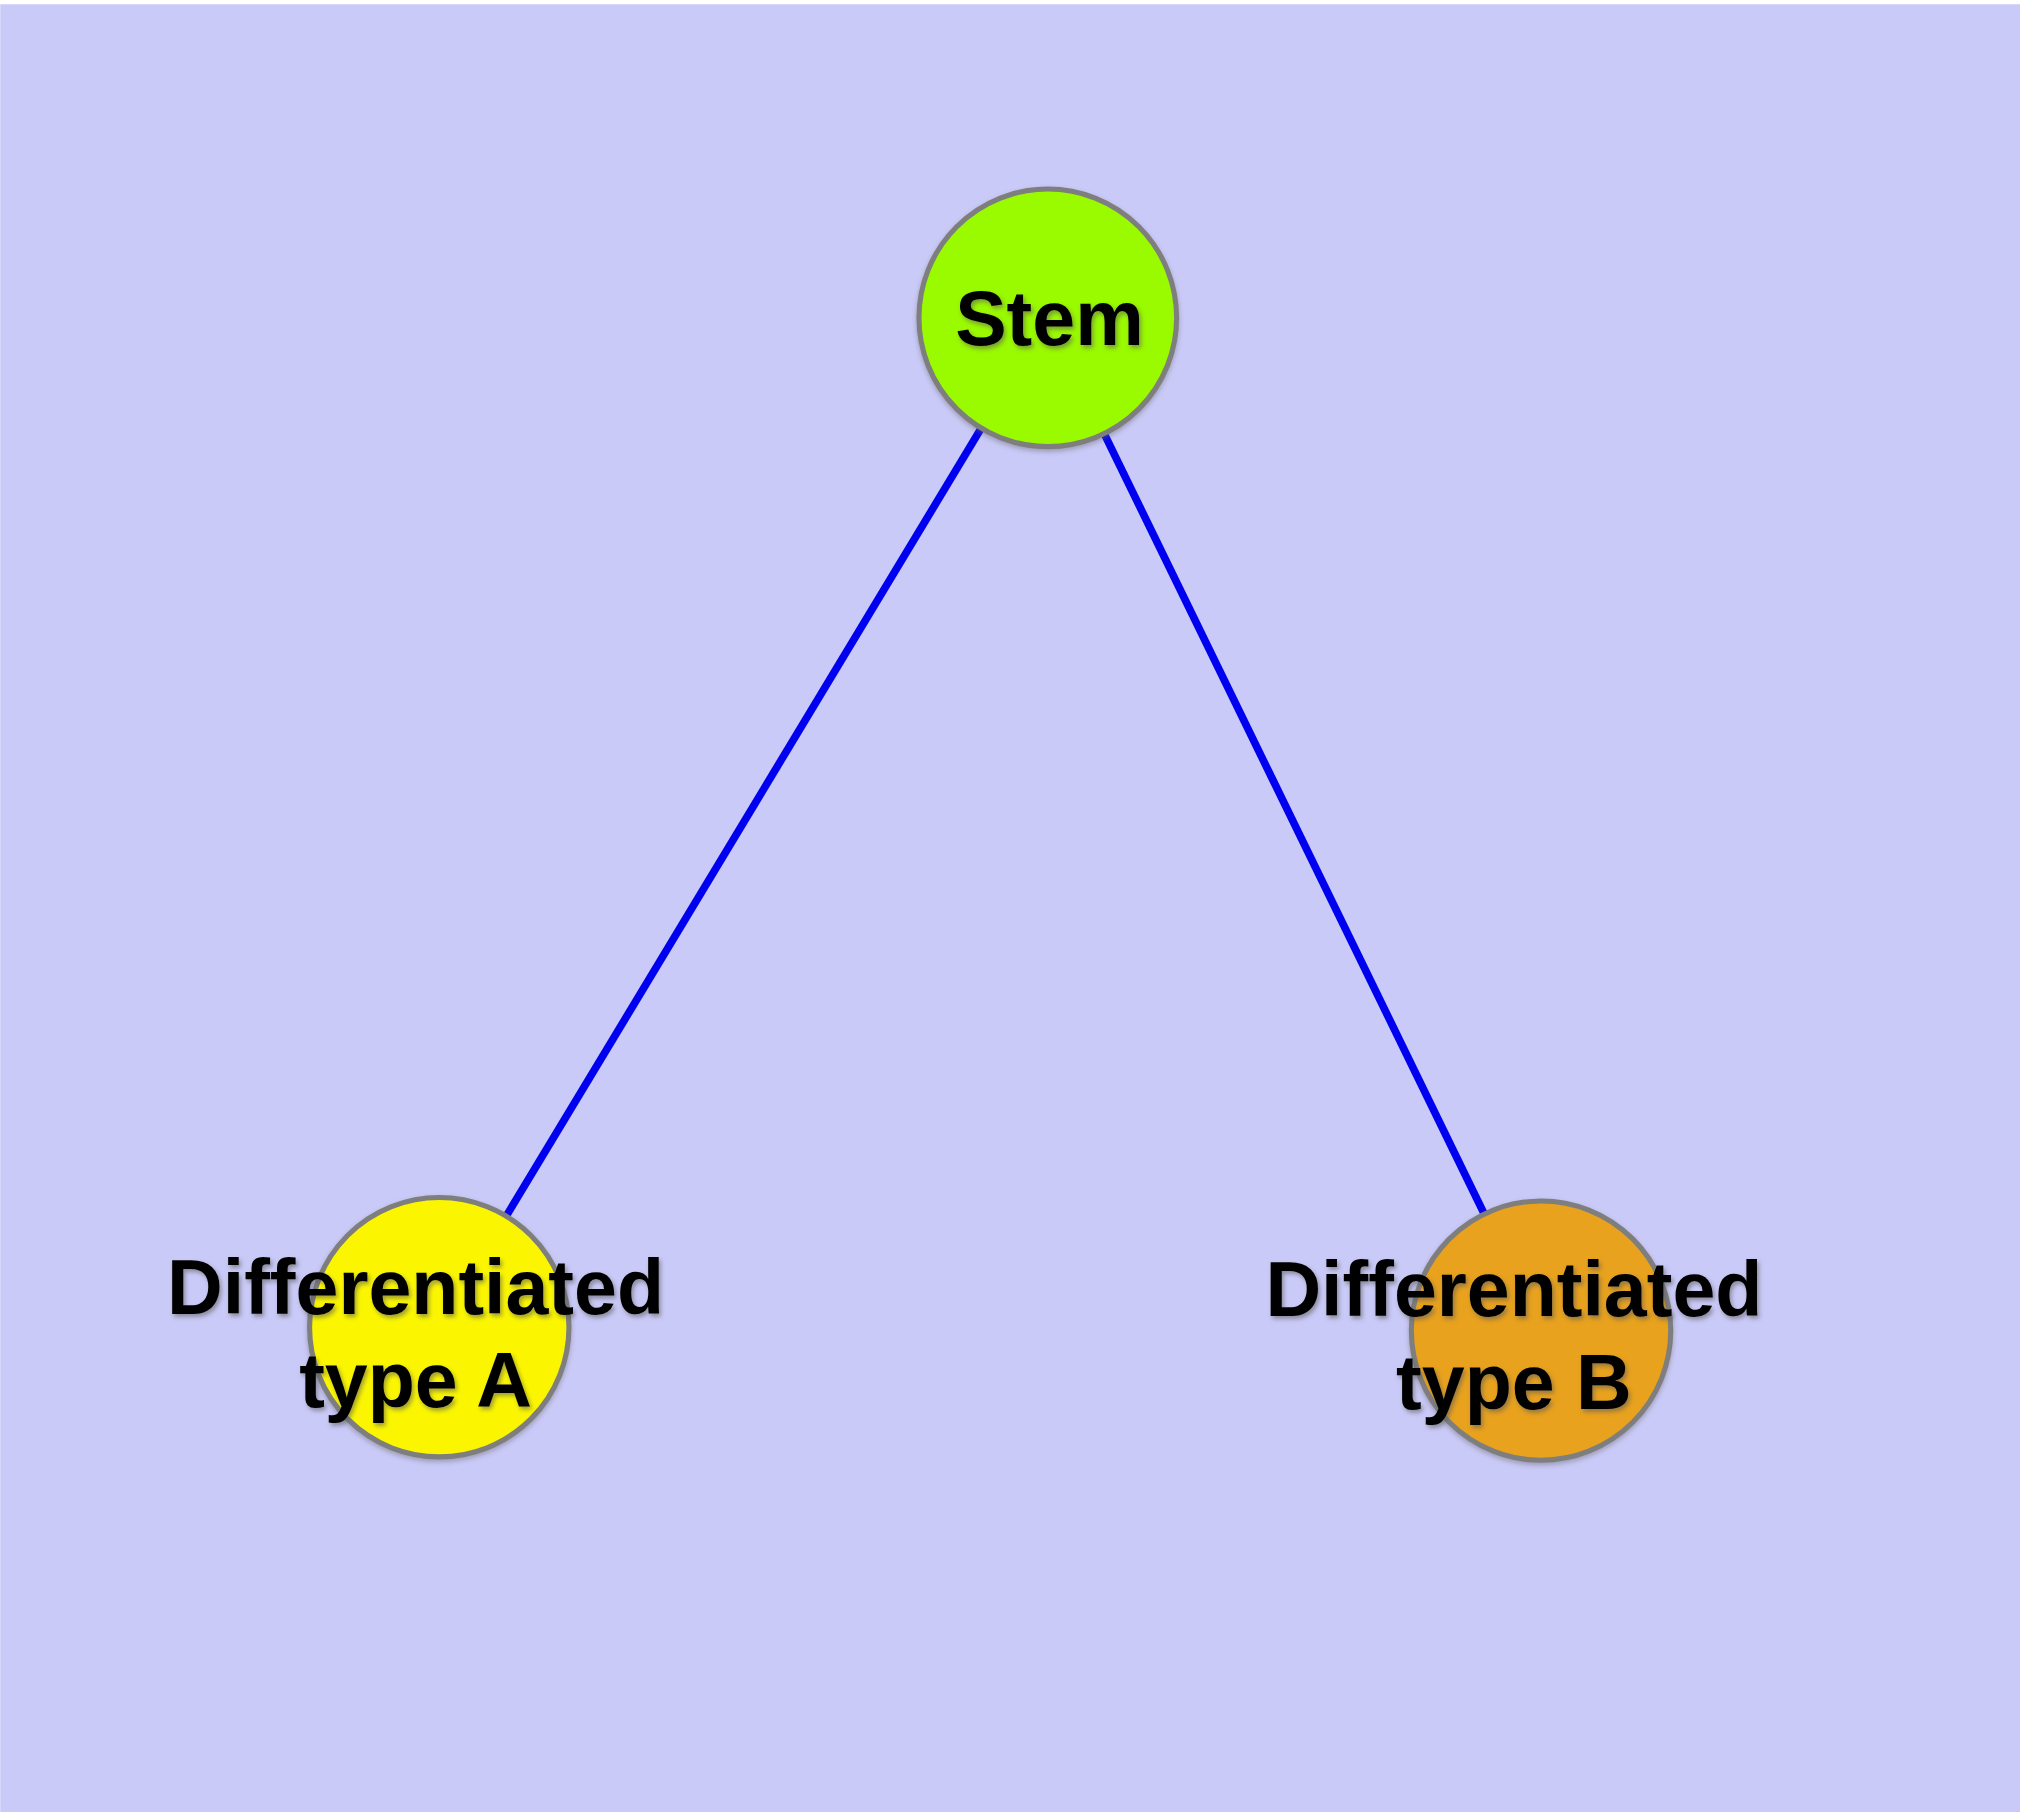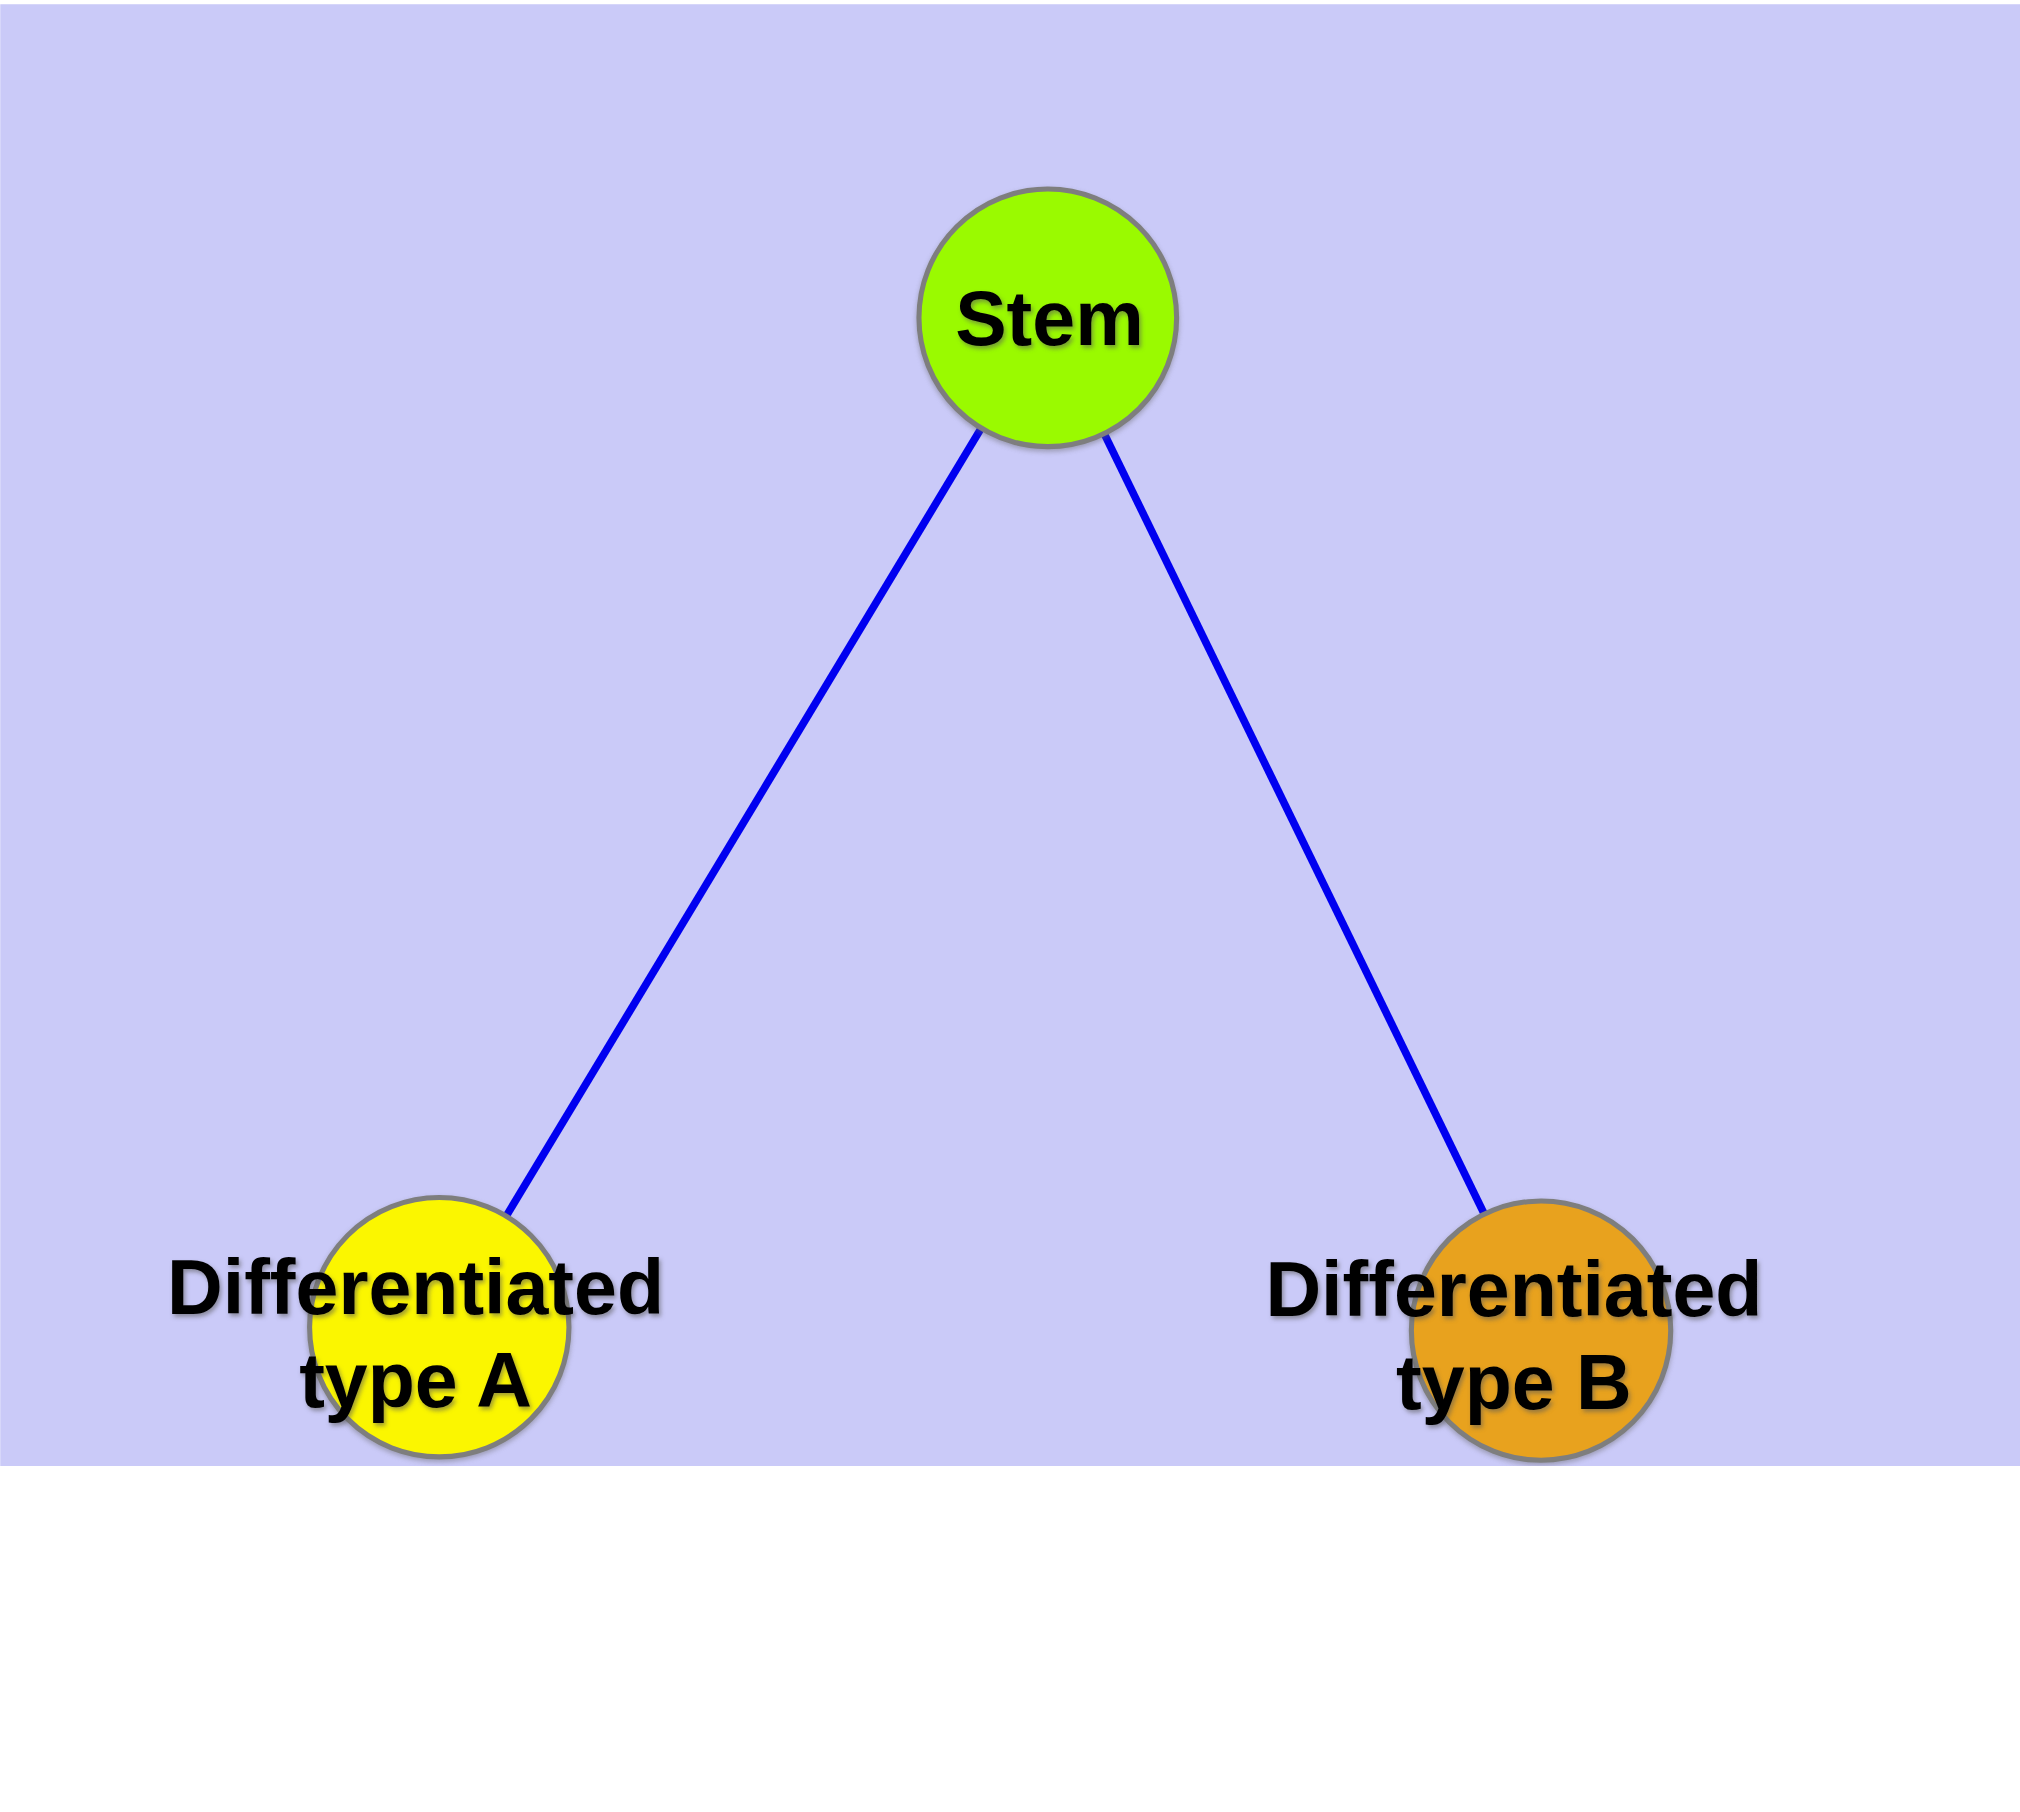--- a/index.html
+++ b/index.html
@@ -2,21 +2,21 @@
 <html style="font-size:13.6px"><head>
 <meta charset="utf-8">
 <style>
   html, body {
     margin: 0;
     padding: 0;
     background: #ffffff;
   }
   .stage {
     width: 2021px;
-    height: 1466px;
+    height: 1812px;
     position: relative;
   }
   svg { display: block; }
   .node-circle {
     stroke-width: 6px;
     filter: drop-shadow(0px 3px 3px rgba(100,100,100,0.45));
   }
   .edge-line {
     stroke-width: 9px;
     stroke-linecap: butt;

